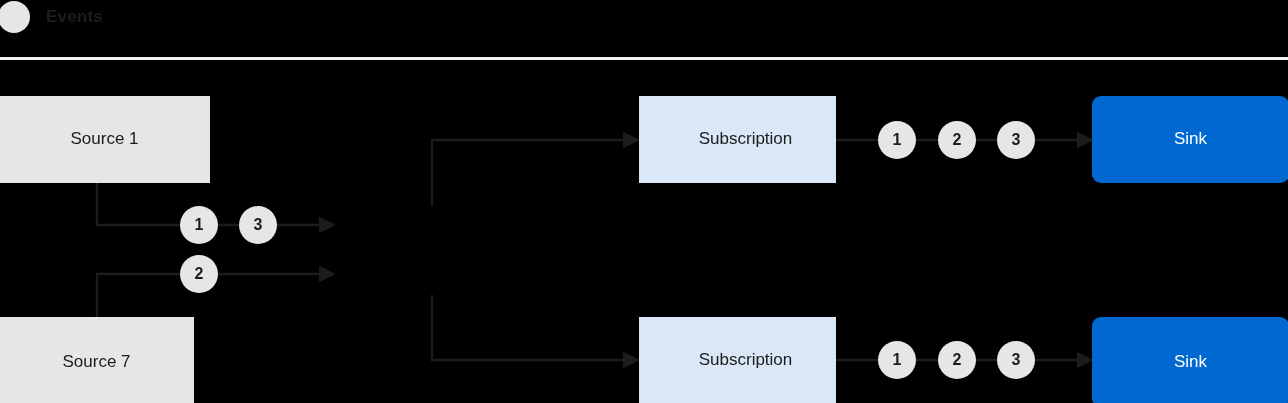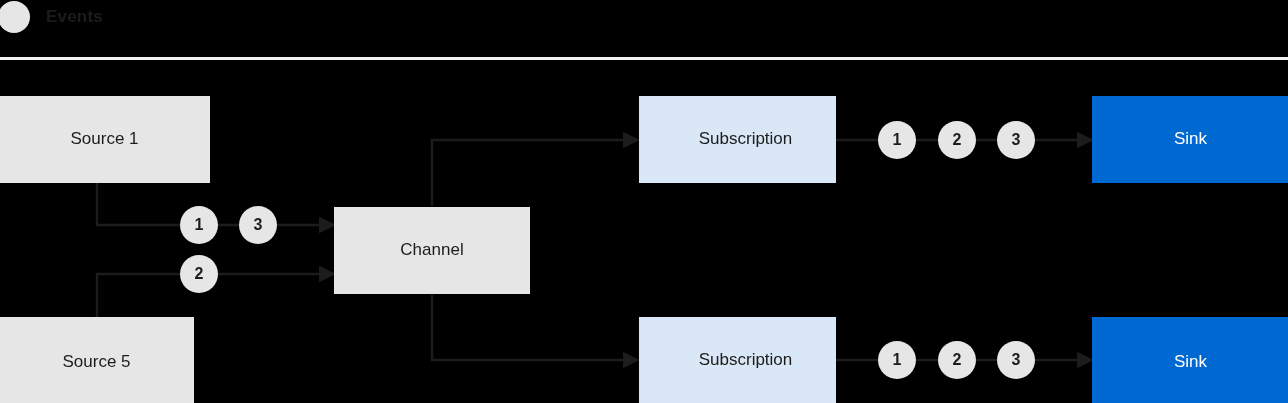--- a/index.html
+++ b/index.html
@@ -53,21 +53,21 @@
     display: flex;
     align-items: center;
     justify-content: center;
     font-size: 17px;
     line-height: 1.2;
     box-sizing: border-box;
   }
   .node-source  { background: #E6E6E6; color: #1c1c1c; }
   .node-channel { background: #E6E6E6; color: #1c1c1c; }
   .node-sub     { background: #D9E7F7; color: #1c1c1c; padding-left: 16px; }
-  .node-sink    { background: #0068D1; color: #ffffff; }
+  .node-sink    { background: #0068D1; color: #ffffff; border-radius: 9px; }
 
   
   #wires {
     position: absolute;
     left: 0;
     top: 0;
     width: 1288px;
     height: 403px;
     pointer-events: none;
   }
@@ -114,26 +114,23 @@
     <path d="M 836 140 L 1092 140" fill="none" stroke="#1c1c1c" stroke-width="2.4" marker-end="url(#arrow)"></path>
 
     <path d="M 836 360 L 1092 360" fill="none" stroke="#1c1c1c" stroke-width="2.4" marker-end="url(#arrow)"></path>
   </svg>
 
   <div class="node node-source" style="left:-1px; top:96px; width:211px; height:87px;">
     <span>Source 1</span>
   </div>
 
   <div class="node node-source" style="left:-1px; top:317px; width:195px; height:90px;">
-    <span>Source 5</span>
+    <span>Source 7</span>
   </div>
 
-  <div class="node node-channel" style="left:334px; top:207px; width:196px; height:87px;">
-    <span>Channel</span>
-  </div>
 
   <div class="node node-sub" style="left:639px; top:96px; width:197px; height:87px;">
     <span>Subscription</span>
   </div>
 
   <div class="node node-sub" style="left:639px; top:317px; width:197px; height:87px;">
     <span>Subscription</span>
   </div>
 
   <div class="node node-sink" style="left:1092px; top:96px; width:197px; height:87px;">

